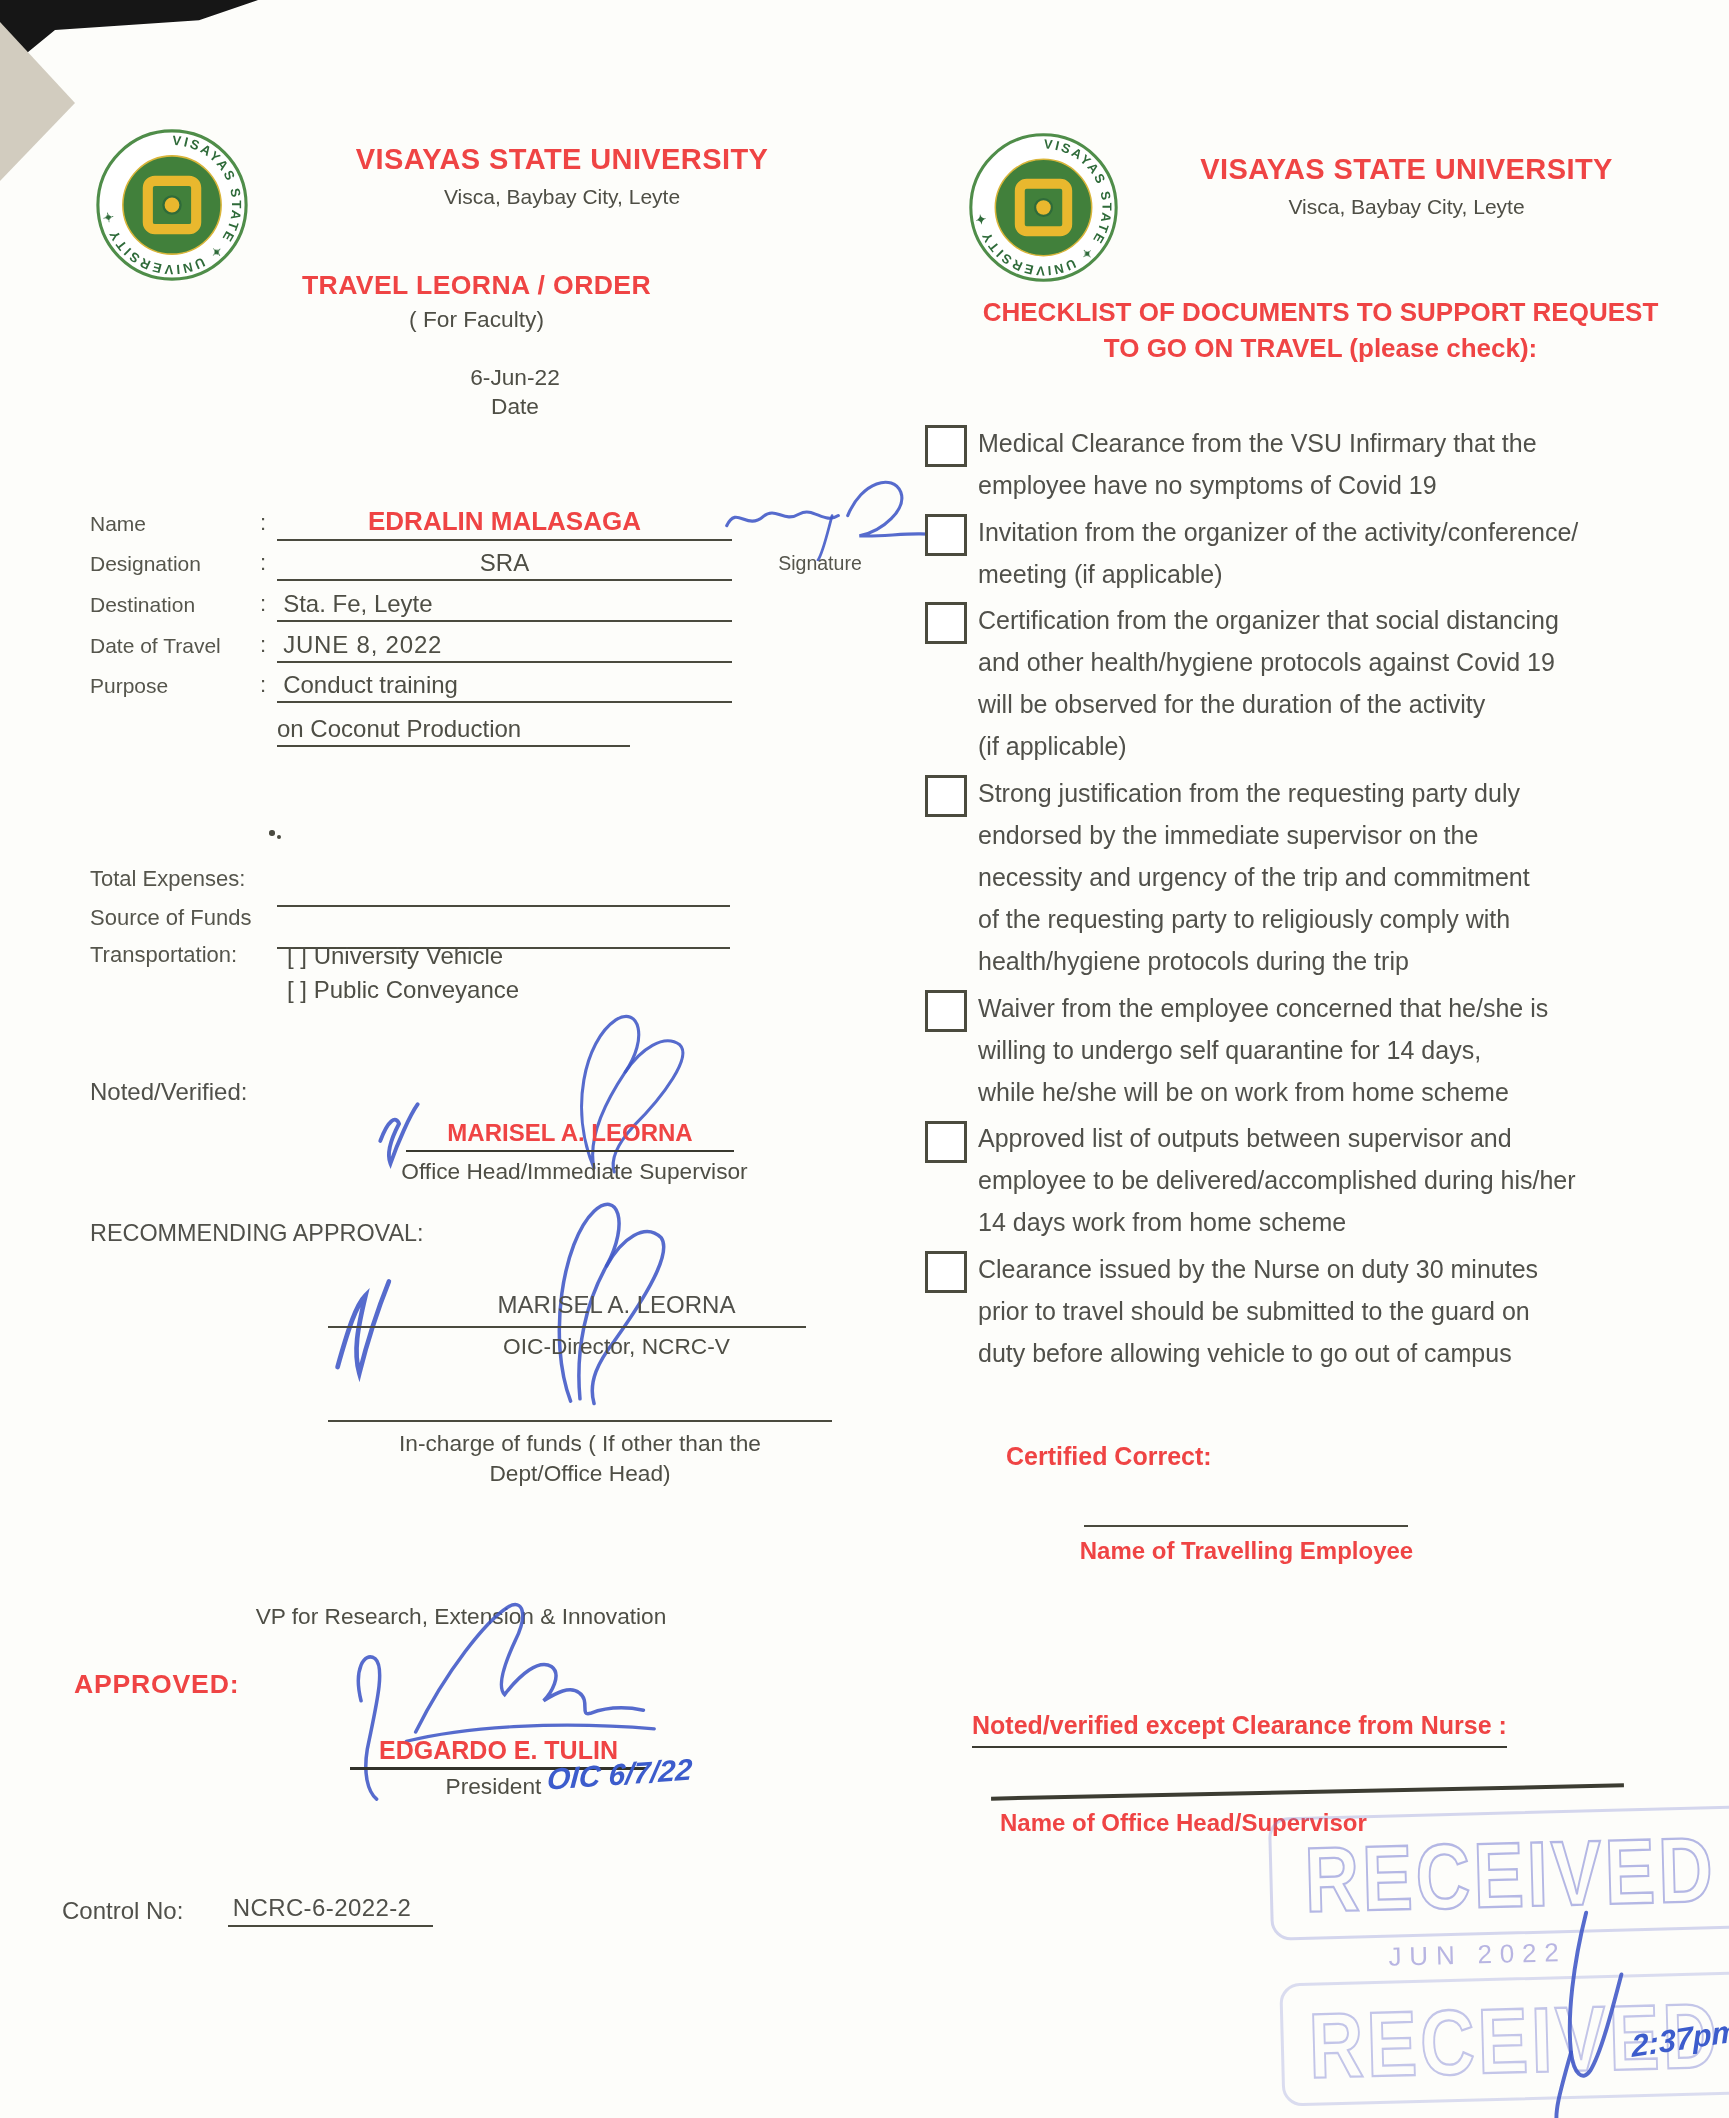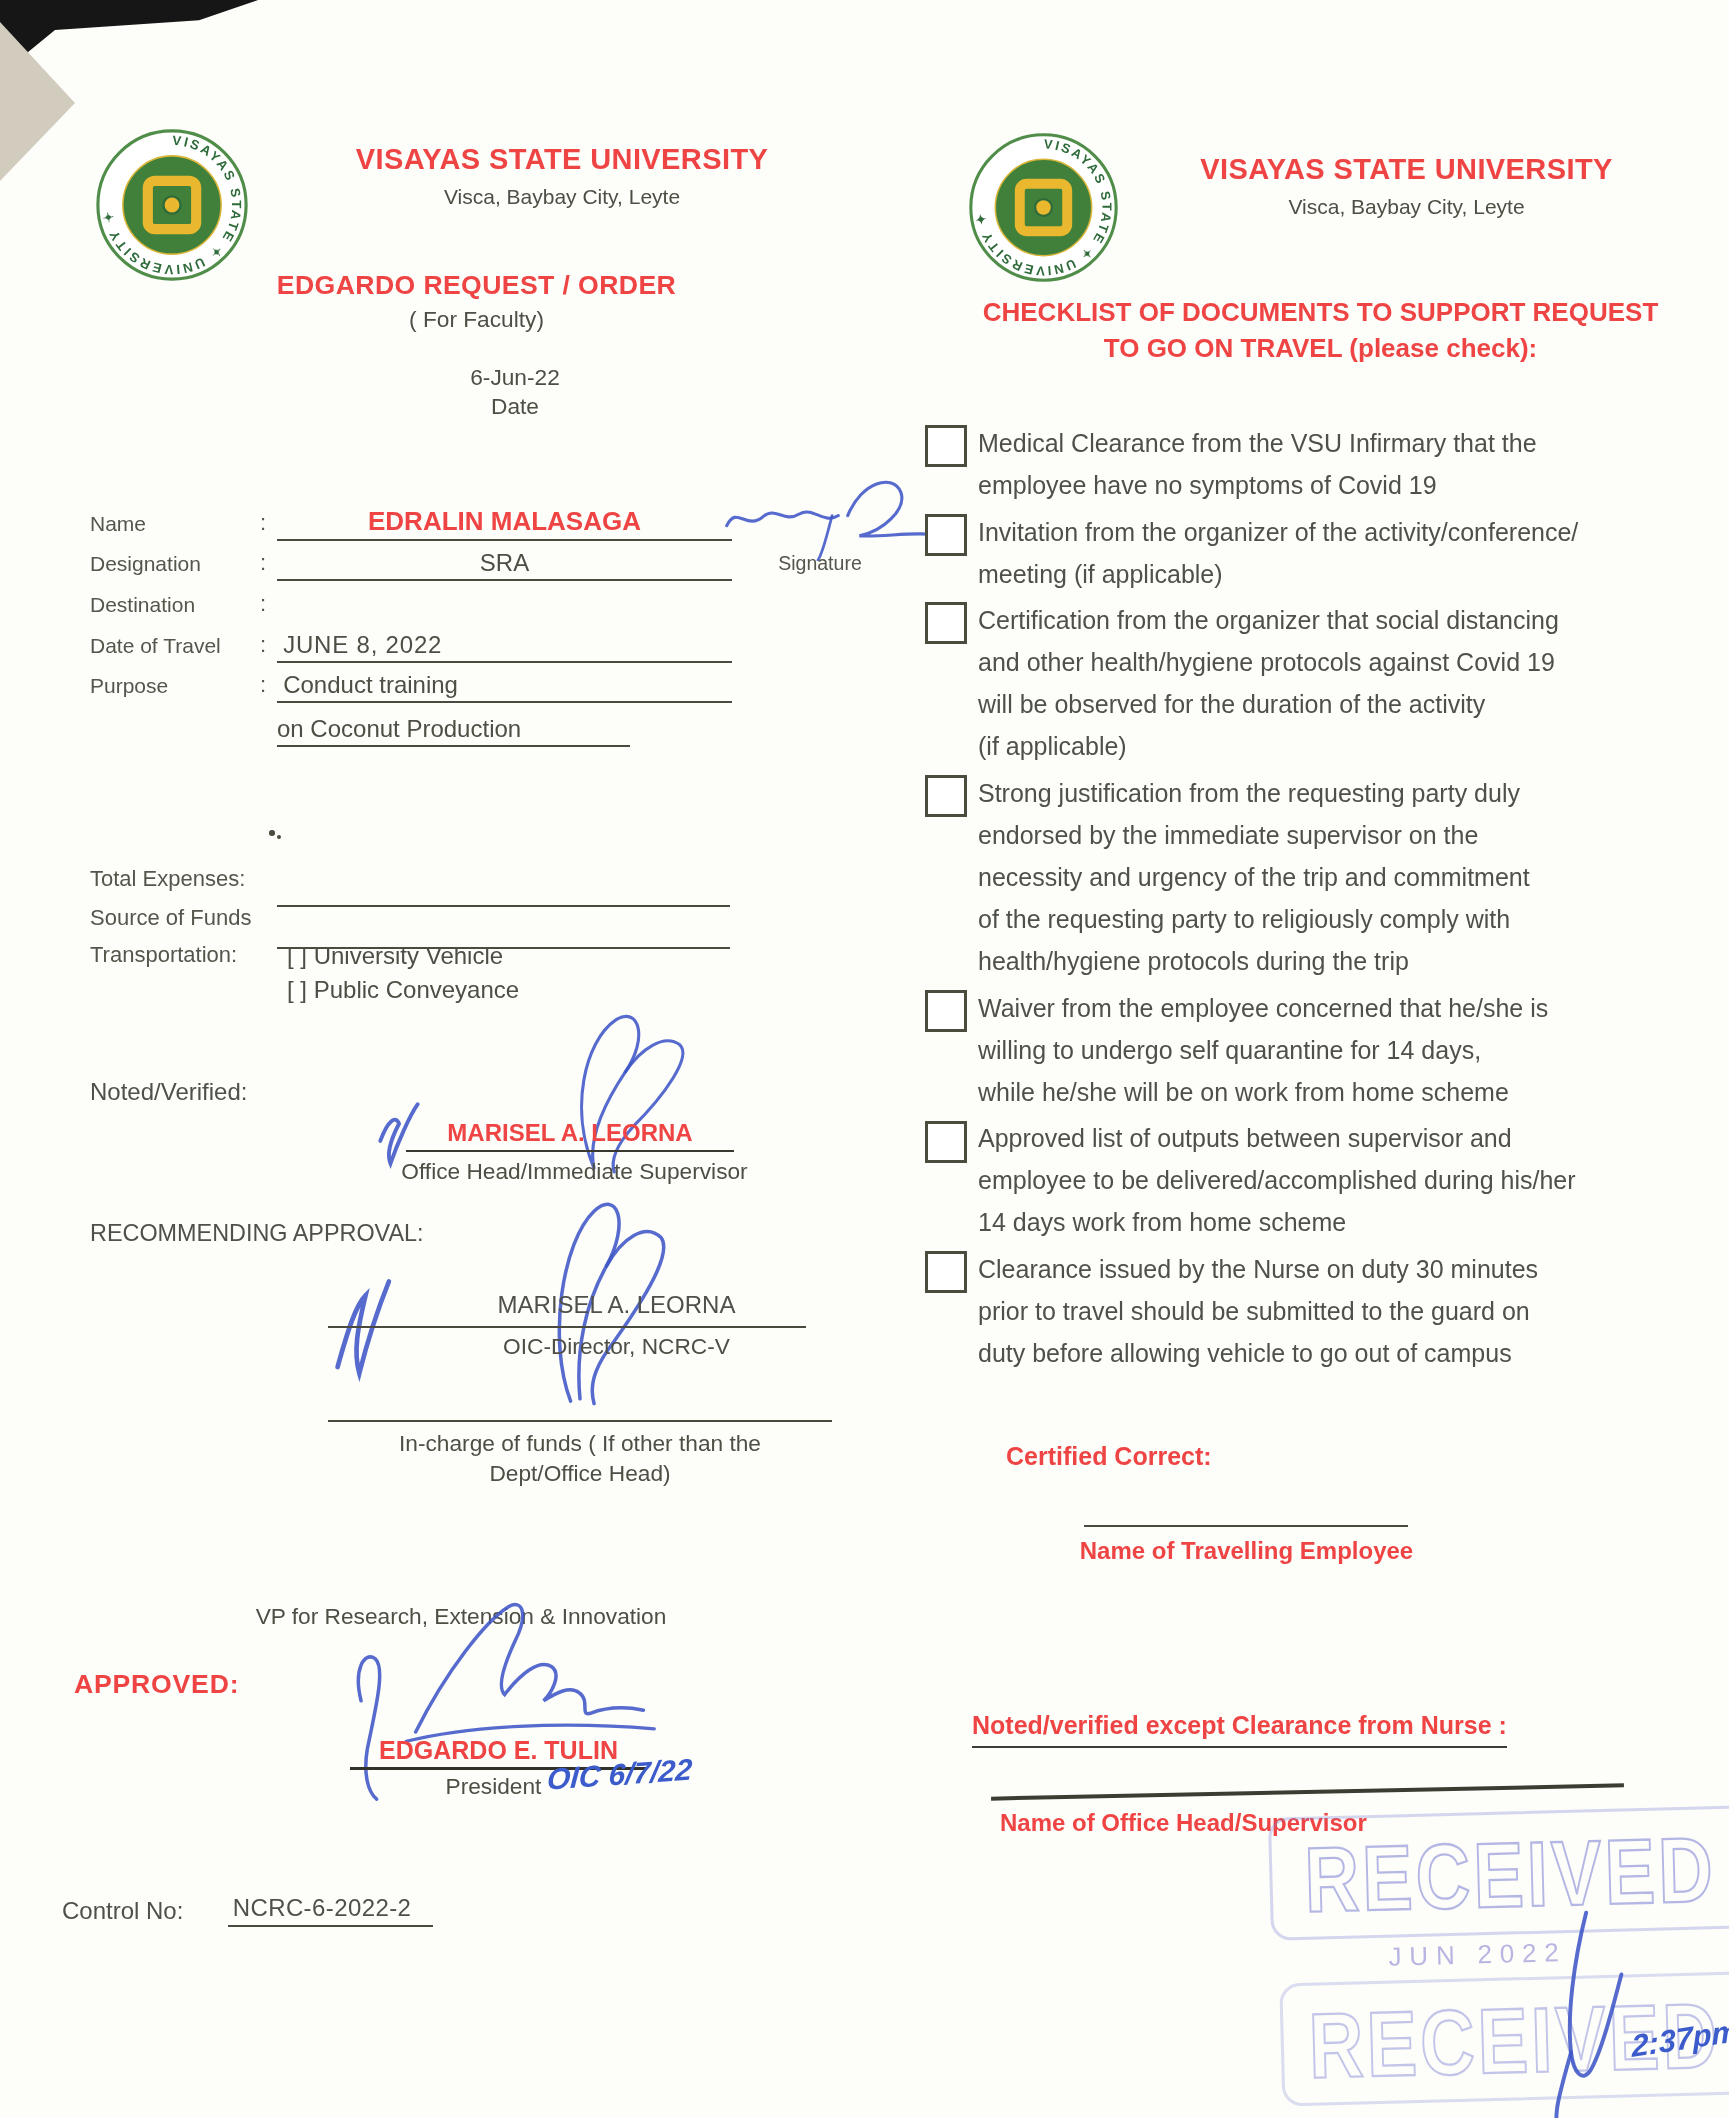--- a/index.html
+++ b/index.html
@@ -52,39 +52,40 @@
     <circle cx="100" cy="100" r="11" fill="#e9b82e" stroke="#2f6b3a" stroke-width="3"></circle>
     <path id="rt1" d="M100,23 a77,77 0 1,1 -0.01,0" fill="none"></path>
     <text font-size="17" fill="#2f6b3a" letter-spacing="3" font-weight="bold">
       <textPath href="#rt1">VISAYAS STATE ✦ UNIVERSITY ✦</textPath>
     </text>
   </svg>
 
   <div class="abs ctr bold" style="left:312px;top:143px;width:500px;font-size:29px;letter-spacing:0.4px;">VISAYAS STATE UNIVERSITY</div>
   <div class="abs ctr" style="left:312px;top:185px;width:500px;font-size:21px;">Visca, Baybay City, Leyte</div>
 
-  <div class="abs ctr bold" style="left:258px;top:270px;width:437px;font-size:26.6px;letter-spacing:0.4px;">EDGARDO REQUEST / ORDER</div>
+  <div class="abs ctr bold" style="left:258px;top:270px;width:437px;font-size:26.6px;letter-spacing:0.4px;">TRAVEL LEORNA / ORDER</div>
   <div class="abs ctr" style="left:258px;top:306px;width:437px;font-size:22.7px;">( For Faculty)</div>
 
   <div class="abs ctr" style="left:437px;top:364px;width:156px;font-size:22.7px;">6-Jun-22</div>
   <div class="abs ctr" style="left:437px;top:393px;width:156px;font-size:22.7px;">Date</div>
 
   <div class="frow" style="top:497px;">
     <span class="flabel">Name</span>
     <span class="fcolon">:</span>
     <div class="fval ctr bold" style="font-size:26px;">EDRALIN MALASAGA</div>
   </div>
   <div class="frow" style="top:537px;">
     <span class="flabel">Designation</span>
     <span class="fcolon">:</span>
     <div class="fval ctr">SRA</div>
   </div>
   <div class="frow" style="top:578px;">
     <span class="flabel">Destination</span>
     <span class="fcolon">:</span>
+    <div class="fval" style="padding-left:6.2px;">Sta. Fe, Leyte</div>
   </div>
   <div class="frow" style="top:619px;">
     <span class="flabel">Date of Travel</span>
     <span class="fcolon">:</span>
     <div class="fval" style="padding-left:6.2px;letter-spacing:0.8px;">JUNE 8, 2022</div>
   </div>
   <div class="frow" style="top:659px;">
     <span class="flabel">Purpose</span>
     <span class="fcolon">:</span>
     <div class="fval" style="padding-left:6.2px;">Conduct  training</div>

